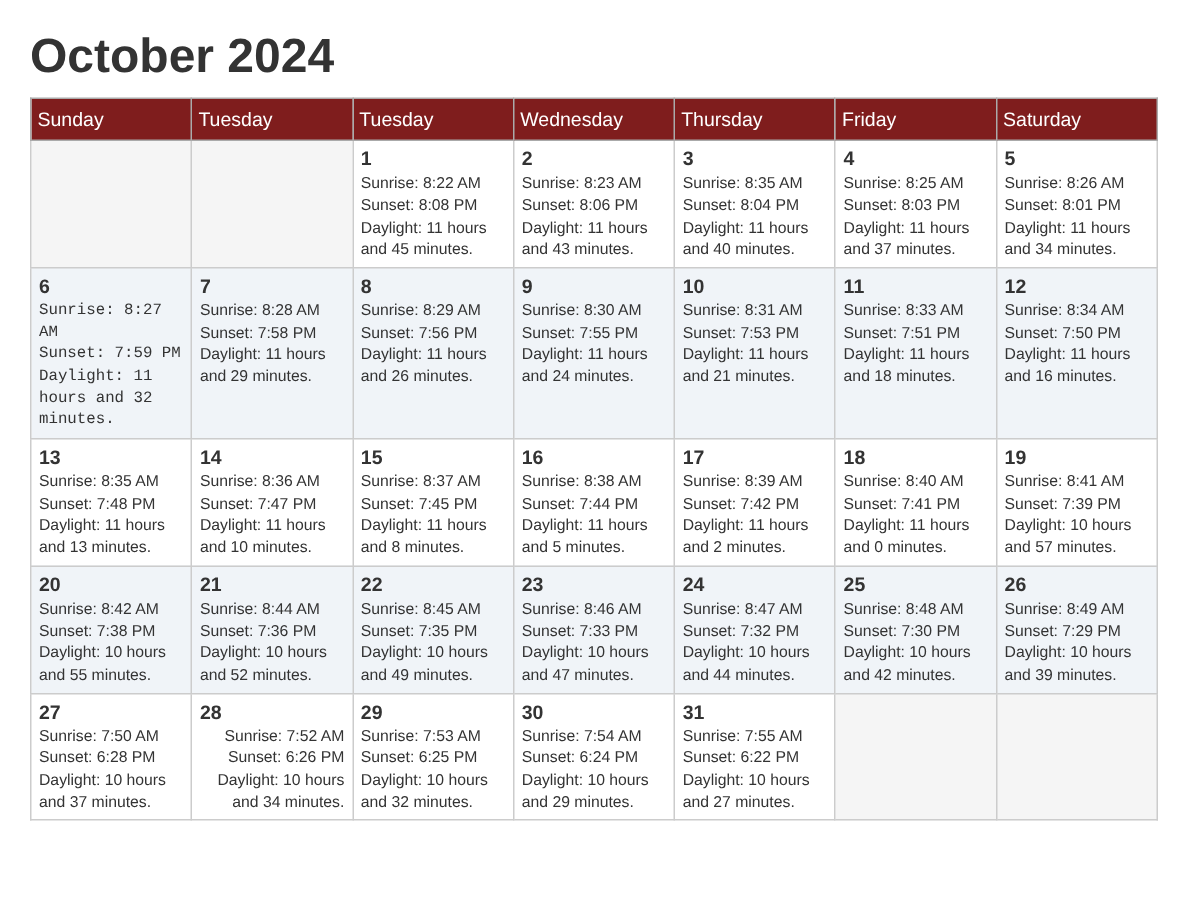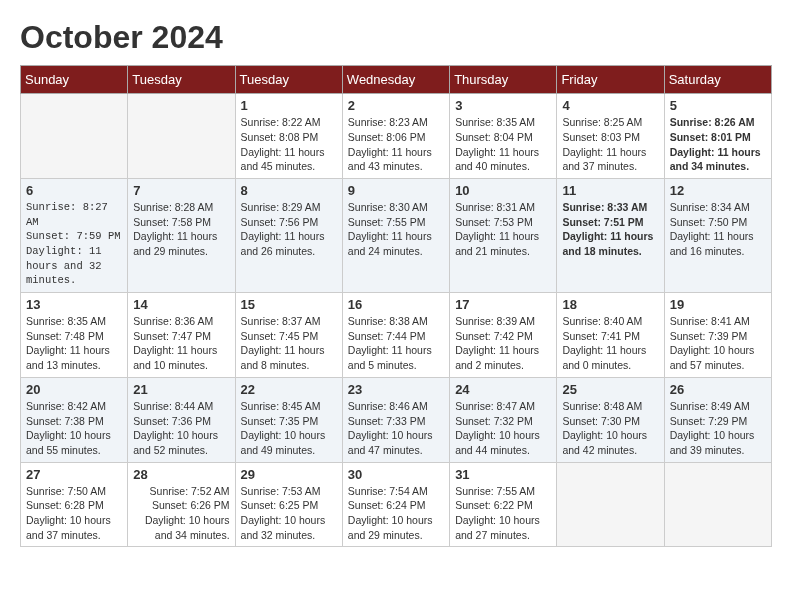--- a/index.html
+++ b/index.html
@@ -119,21 +119,21 @@
 Daylight: 11 hours and 40 minutes.</div>
         </td>
         <td>
           <span class="day-num">4</span>
           <div class="day-info" style="white-space: pre-line;">Sunrise: 8:25 AM
 Sunset: 8:03 PM
 Daylight: 11 hours and 37 minutes.</div>
         </td>
         <td>
           <span class="day-num">5</span>
-          <div class="day-info" style="white-space: pre-line; font-weight: bold;">Sunrise: 8:26 AM
+          <div class="day-info" style="white-space: pre-line;">Sunrise: 8:26 AM
 Sunset: 8:01 PM
 Daylight: 11 hours and 34 minutes.</div>
         </td>
       </tr>
       <tr class="row-shade">
         <td>
           <span class="day-num">6</span>
           <div class="day-info" style="white-space: pre-line; font-family: Liberation Mono, monospace;">Sunrise: 8:27 AM
 Sunset: 7:59 PM
 Daylight: 11 hours and 32 minutes.</div>
@@ -157,21 +157,21 @@
 Daylight: 11 hours and 24 minutes.</div>
         </td>
         <td>
           <span class="day-num">10</span>
           <div class="day-info" style="white-space: pre-line;">Sunrise: 8:31 AM
 Sunset: 7:53 PM
 Daylight: 11 hours and 21 minutes.</div>
         </td>
         <td>
           <span class="day-num">11</span>
-          <div class="day-info" style="white-space: pre-line; font-weight: bold;">Sunrise: 8:33 AM
+          <div class="day-info" style="white-space: pre-line;">Sunrise: 8:33 AM
 Sunset: 7:51 PM
 Daylight: 11 hours and 18 minutes.</div>
         </td>
         <td>
           <span class="day-num">12</span>
           <div class="day-info" style="white-space: pre-line;">Sunrise: 8:34 AM
 Sunset: 7:50 PM
 Daylight: 11 hours and 16 minutes.</div>
         </td>
       </tr>

